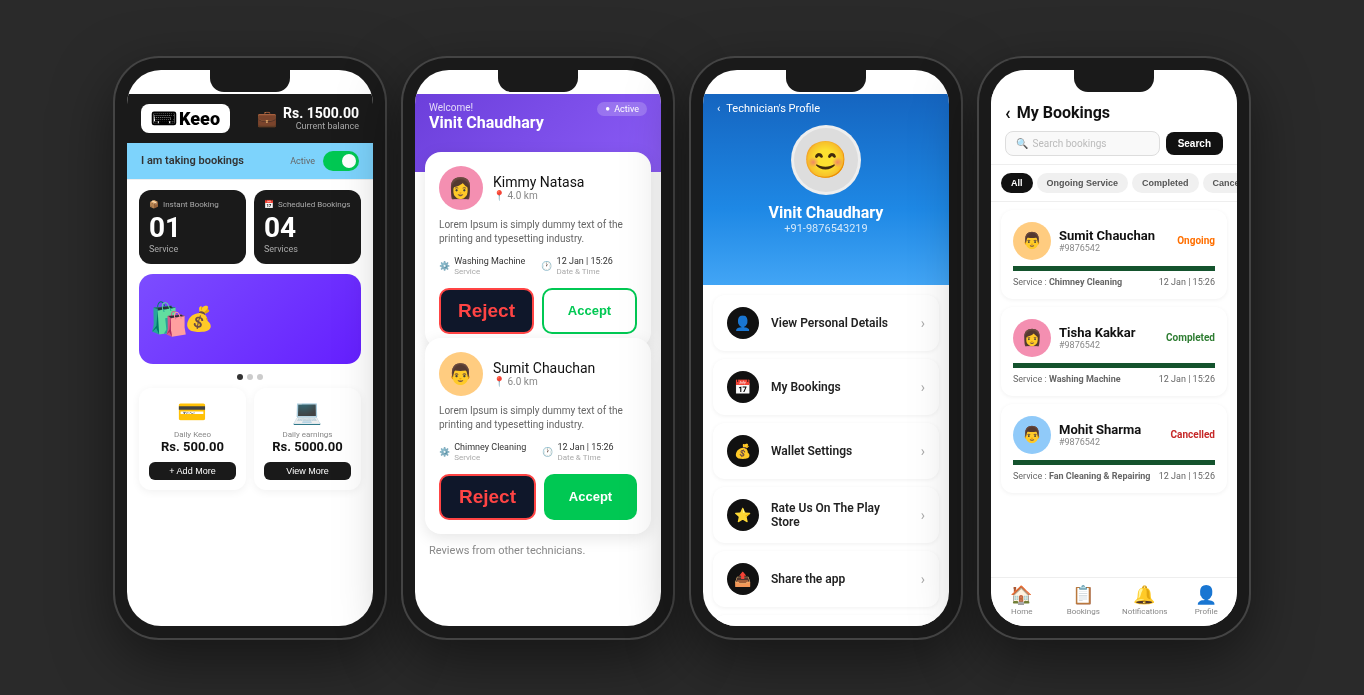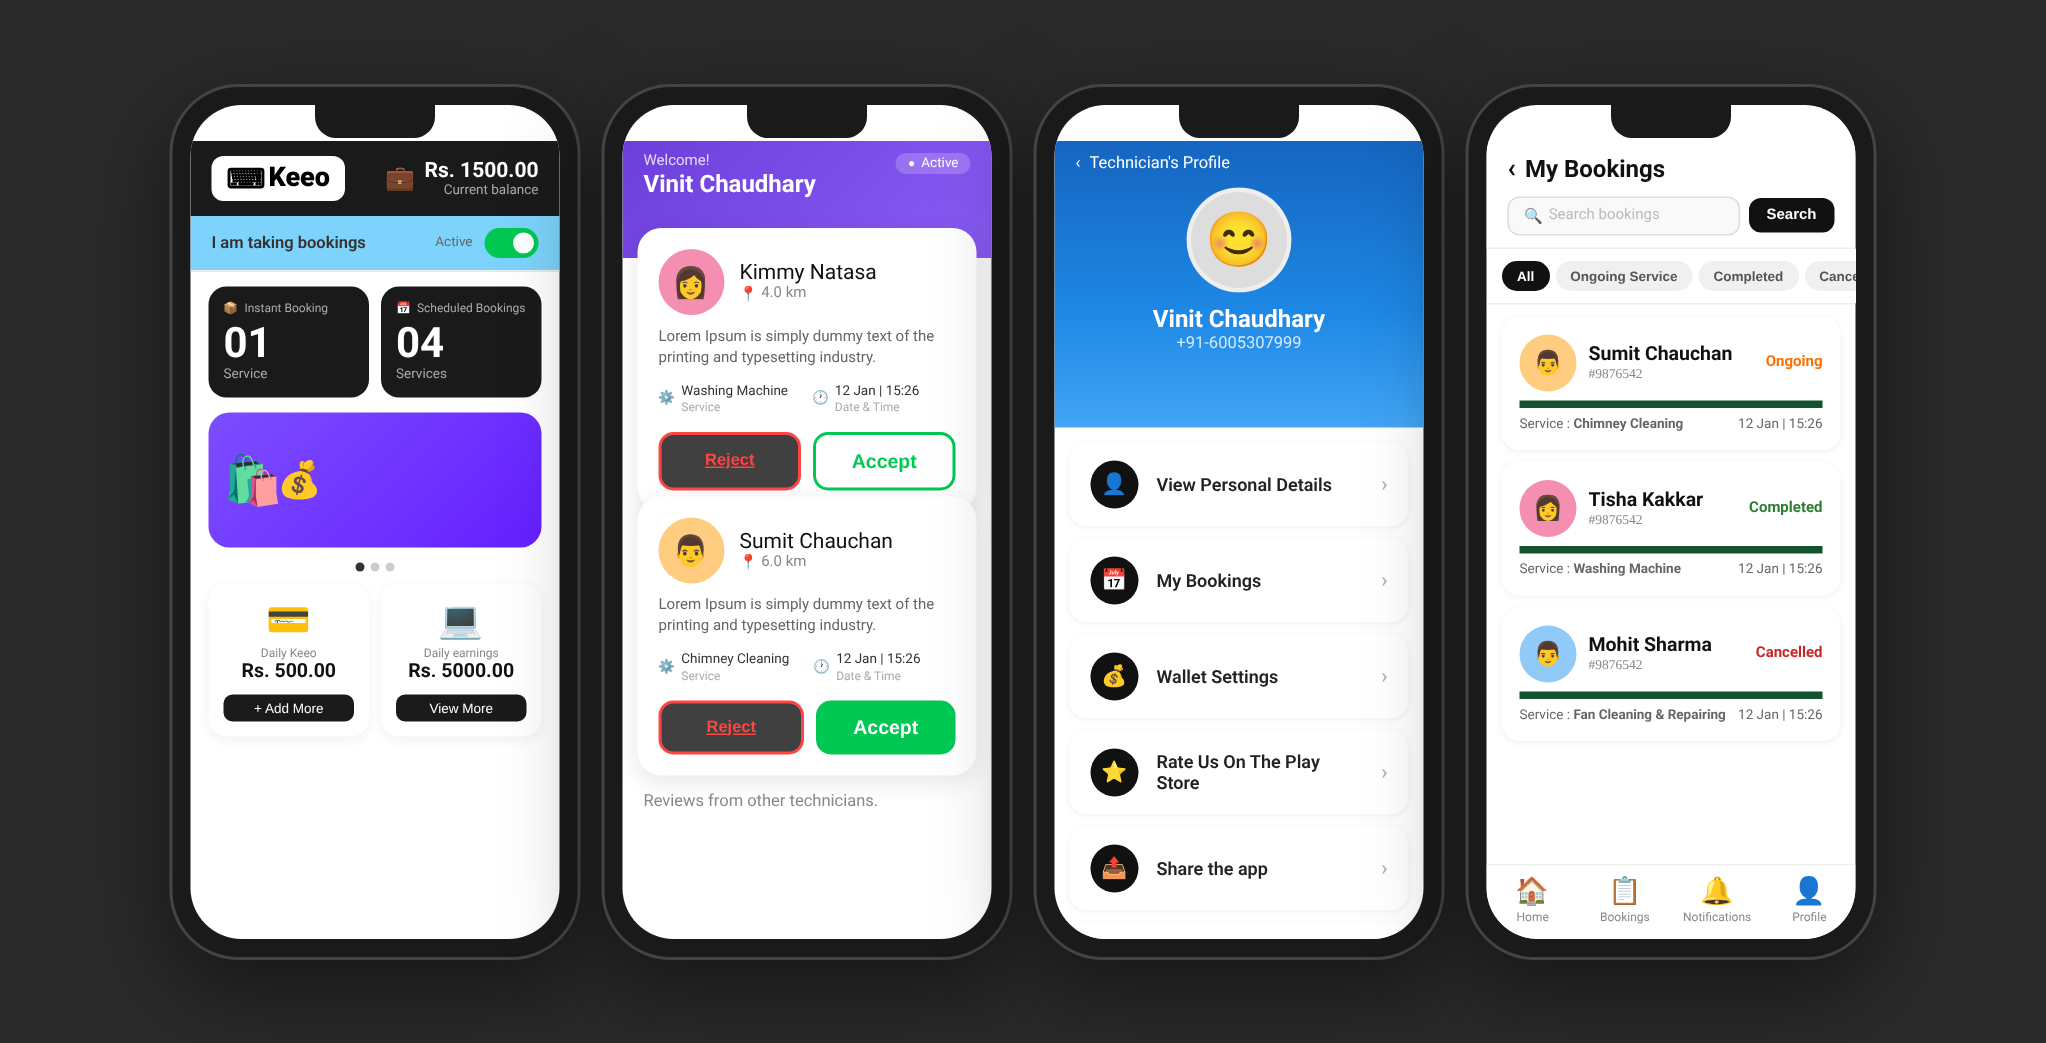--- a/index.html
+++ b/index.html
@@ -225,26 +225,25 @@
       margin-bottom: 12px;
     }
     .booking-meta-item { font-size: 9px; color: #333; display: flex; align-items: center; gap: 4px; }
     .meta-label { color: #aaa; font-size: 8px; margin-top: 1px; }
     .booking-actions { display: flex; gap: 8px; }
     .btn-reject {
       flex: 1;
       padding: 10px;
       border: 2px solid #ff4444;
       border-radius: 10px;
-      background: #404040;
+      background: #0f172a;
       color: #ff4444;
-      font-size: 11px;
+      font-size: 19px;
       font-weight: 700;
       cursor: pointer;
-      text-decoration: underline;
     }
     .btn-accept {
       flex: 1;
       padding: 10px;
       border: 2px solid #00c853;
       border-radius: 10px;
       background: #fff;
       color: #00c853;
       font-size: 13px;
       font-weight: 700;
@@ -393,21 +392,21 @@
       border-radius: 50%;
       background: #ddd;
       display: flex;
       align-items: center;
       justify-content: center;
       font-size: 16px;
       overflow: hidden;
     }
     .p4-item-info { flex: 1; }
     .p4-item-name { font-size: 13px; font-weight: 700; color: #111; }
-    .p4-item-id { font-size: 9px; color: #888; font-family: Liberation Serif, serif; }
+    .p4-item-id { font-size: 9px; color: #888; }
     .p4-status-ongoing { color: #ff6f00; font-size: 10px; font-weight: 700; }
     .p4-status-completed { color: #2e7d32; font-size: 10px; font-weight: 700; }
     .p4-status-cancelled { color: #c62828; font-size: 10px; font-weight: 700; }
     .p4-item-service {
       display: flex;
       justify-content: space-between;
       font-size: 9px;
       color: #666;
       padding-top: 6px;
       border-top: 5px solid #14532d;
@@ -620,21 +619,21 @@
 
         <div class="p3-header">
           <div class="p3-back-row">
             <span style="cursor:pointer;">‹</span>
             <span>Technician's Profile</span>
           </div>
           <div class="p3-profile-avatar">
             <span style="font-size:36px;">😊</span>
           </div>
           <div class="p3-profile-name">Vinit Chaudhary</div>
-          <div class="p3-profile-phone">+91-6005307999</div>
+          <div class="p3-profile-phone">+91-9876543219</div>
         </div>
 
         <div class="p3-menu-list">
           <div class="p3-menu-item">
             <div class="p3-menu-icon">👤</div>
             <span class="p3-menu-text">View Personal Details</span>
             <span class="p3-chevron">›</span>
           </div>
           <div class="p3-menu-item">
             <div class="p3-menu-icon">📅</div>

